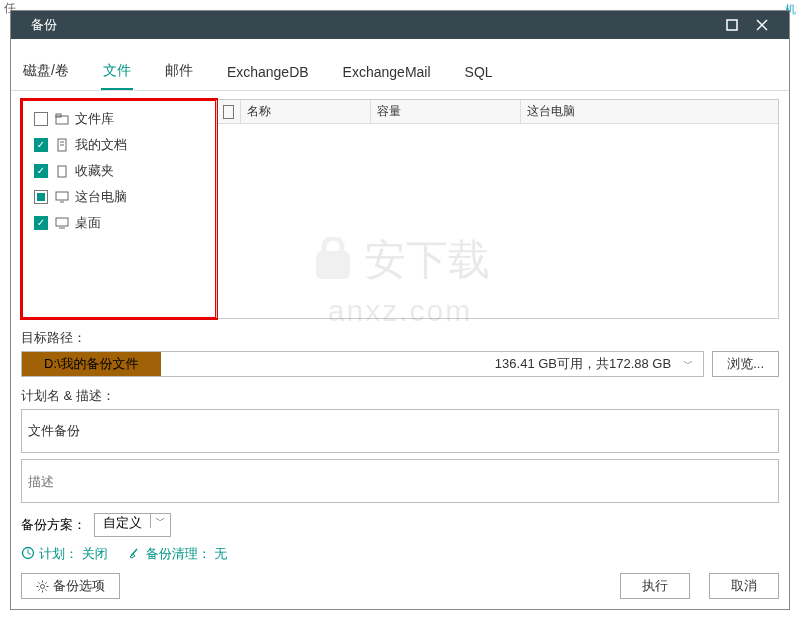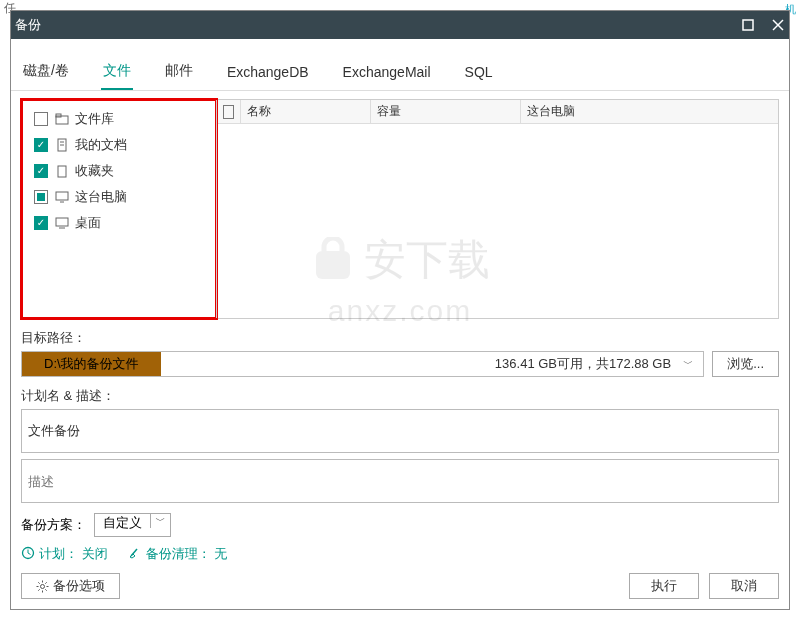--- a/index.html
+++ b/index.html
@@ -1,18 +1,18 @@
 <!DOCTYPE html>
 <html><head>
 <meta charset="utf-8">
 <style>
 * { margin: 0; padding: 0; box-sizing: border-box; font-family: "Microsoft YaHei", Arial, sans-serif; }
 body { width: 800px; height: 620px; background: #fff; position: relative; overflow: hidden; }
 .app-frame { position: absolute; left: 10px; top: 10px; right: 10px; bottom: 10px; border: 1px solid #888; background: #fff; display: flex; flex-direction: column; }
-.titlebar { background: #37474f; color: #fff; height: 28px; display: flex; align-items: center; padding: 0 4px; font-size: 13px; }
+.titlebar { background: #37474f; color: #fff; height: 28px; display: flex; align-items: center; padding: 0 20px; font-size: 13px; }
 .titlebar .title-spacer { flex: 1; }
 .titlebar .winbtn { width: 14px; height: 14px; margin-left: 16px; display: inline-flex; align-items: center; justify-content: center; cursor: pointer; }
 .tabs { display: flex; padding: 0 10px; border-bottom: 1px solid #ddd; height: 52px; align-items: flex-end; gap: 30px; font-size: 14px; color: #333; }
 .tab { padding: 10px 2px 8px; cursor: pointer; border-bottom: 2px solid transparent; }
 .tab.active { color: #009688; border-bottom-color: #009688; }
 .content { flex: 1; padding: 8px 10px 4px 10px; display: flex; flex-direction: column; overflow: hidden; }
 .split { display: flex; height: 220px; border: 1px solid #ccc; position: relative; }
 .tree-pane { width: 195px; border-right: 1px solid #ccc; padding: 6px 4px; position: relative; }
 .tree-item { display: flex; align-items: center; height: 26px; font-size: 13px; color: #333; padding-left: 8px; }
 .cb { width: 14px; height: 14px; border: 1px solid #777; margin-right: 6px; display: inline-flex; align-items: center; justify-content: center; cursor: pointer; }
@@ -33,21 +33,21 @@
 .dd-arrow { color: #666; cursor: pointer; font-size: 10px; padding: 0 4px; }
 .btn { border: 1px solid #aaa; background: #fff; height: 26px; padding: 0 14px; font-size: 13px; color: #333; cursor: pointer; display: inline-flex; align-items: center; justify-content: center; }
 .tinput { width: 100%; border: 1px solid #bbb; height: 44px; padding: 0 6px; font-size: 13px; color: #333; background: #fff; }
 .tinput.placeholder { color: #888; }
 .row-inline { display: flex; align-items: center; gap: 8px; margin-top: 10px; font-size: 13px; }
 .select-box { border: 1px solid #aaa; height: 24px; display: inline-flex; align-items: flex-start; }
 .select-box .sel-val { padding: 0 8px; }
 .select-box .sel-btn { border-left: 1px solid #aaa; width: 20px; display: flex; align-items: center; justify-content: center; cursor: pointer; font-size: 10px; color: #555; }
 .status-row { display: flex; align-items: center; gap: 20px; margin-top: 8px; font-size: 13px; }
 .teal { color: #009688; }
-.footer { display: flex; align-items: flex-start; padding: 6px 10px 10px; gap: 10px; }
+.footer { display: flex; align-items: flex-start; padding: 6px 10px 10px; gap: 19px; }
 .footer .spacer { flex: 1; }
 .watermark { position: absolute; left: 50%; top: 45%; transform: translate(-50%,-50%); opacity: 0.12; pointer-events: none; font-size: 42px; color: #555; display: flex; align-items: center; gap: 6px; flex-direction: column; }
 .bg-hint { position: absolute; top: 0; left: 0; right: 0; height: 18px; font-size: 12px; color: #666; padding-left: 4px; }
 .bg-right { position: absolute; right: 0; top: 0; font-size: 11px; color: #14a5c4; padding: 2px 4px; }
 </style>
 </head>
 <body>
 
 <div class="bg-hint">任</div>
 <div class="bg-right">机</div>

